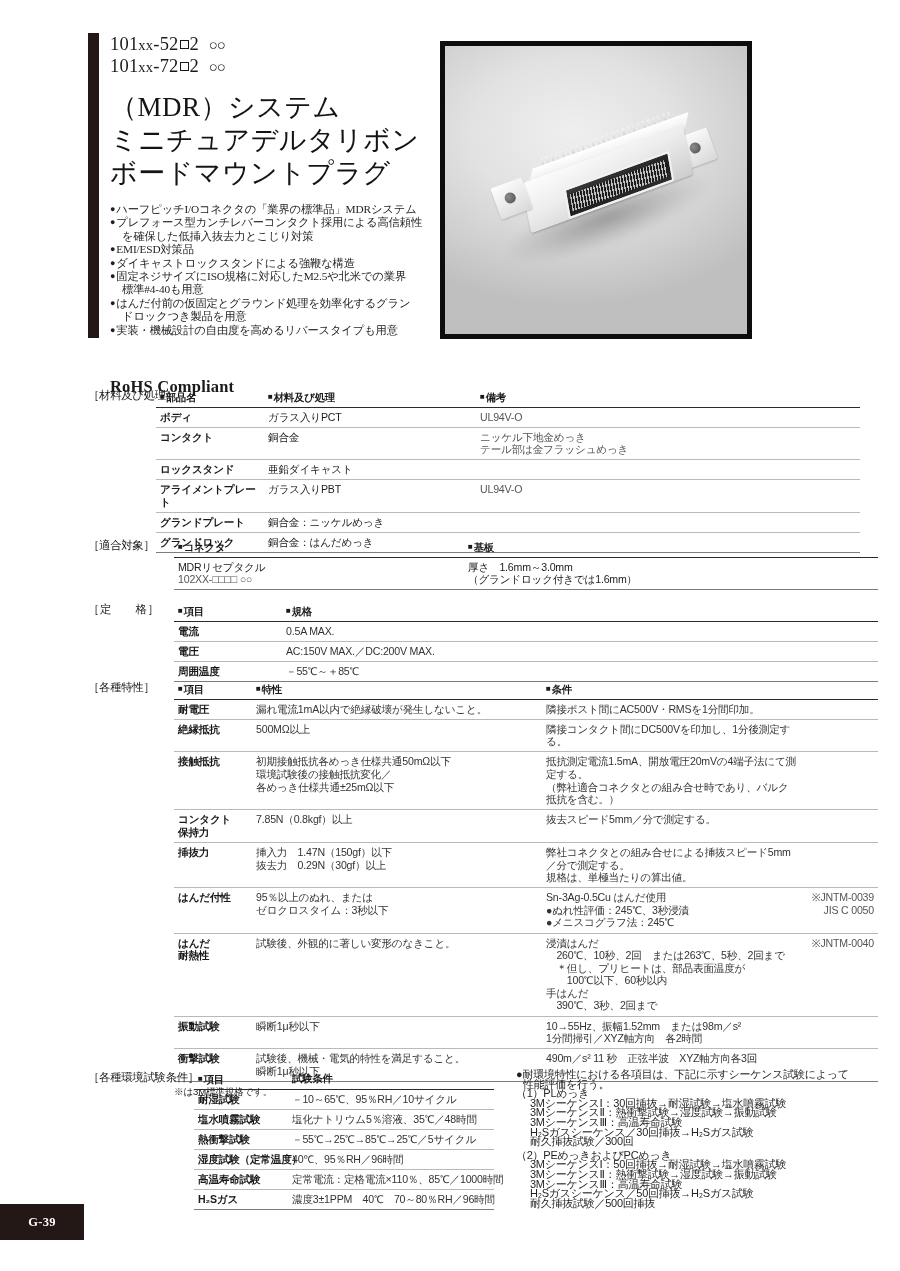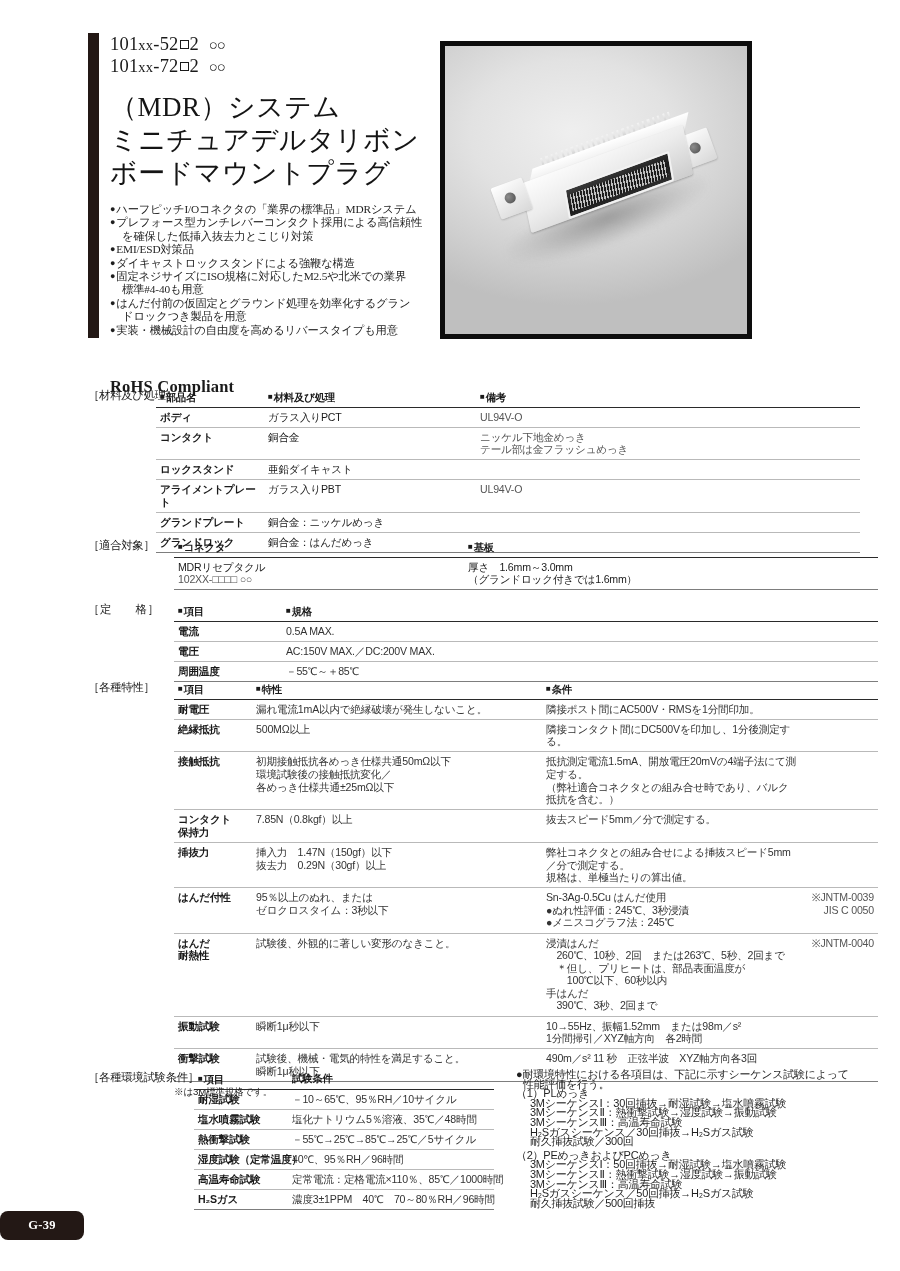--- a/index.html
+++ b/index.html
@@ -146,26 +146,25 @@
   
   #env-notes { position:absolute; left:516px; top:1070px; width:370px; }
   #env-notes .nline { font-size:11px; line-height:9.6px; letter-spacing:-.25px; color:#1f1f1f; white-space:nowrap; }
   #env-notes .ind1 { padding-left:7px; }
   #env-notes .ind2 { padding-left:14px; }
   #env-notes .gap { height:4px; }
 
   
   #footer {
     position:absolute; left:0; bottom:31px;
-    width:84px; height:29px; background:#231815;
+    width:84px; height:36px; background:#231815;
     color:#ffffff; font-family:"Liberation Serif", serif;
     font-size:12.5px; font-weight:bold;
     display:flex; align-items:center; justify-content:center;
     letter-spacing:.3px;
-    border-radius:8px;
   }
 </style>
 </head>
 <body>
 
 <div id="header">
 
   <div id="title-bar"></div>
 
   <div id="title-block">

